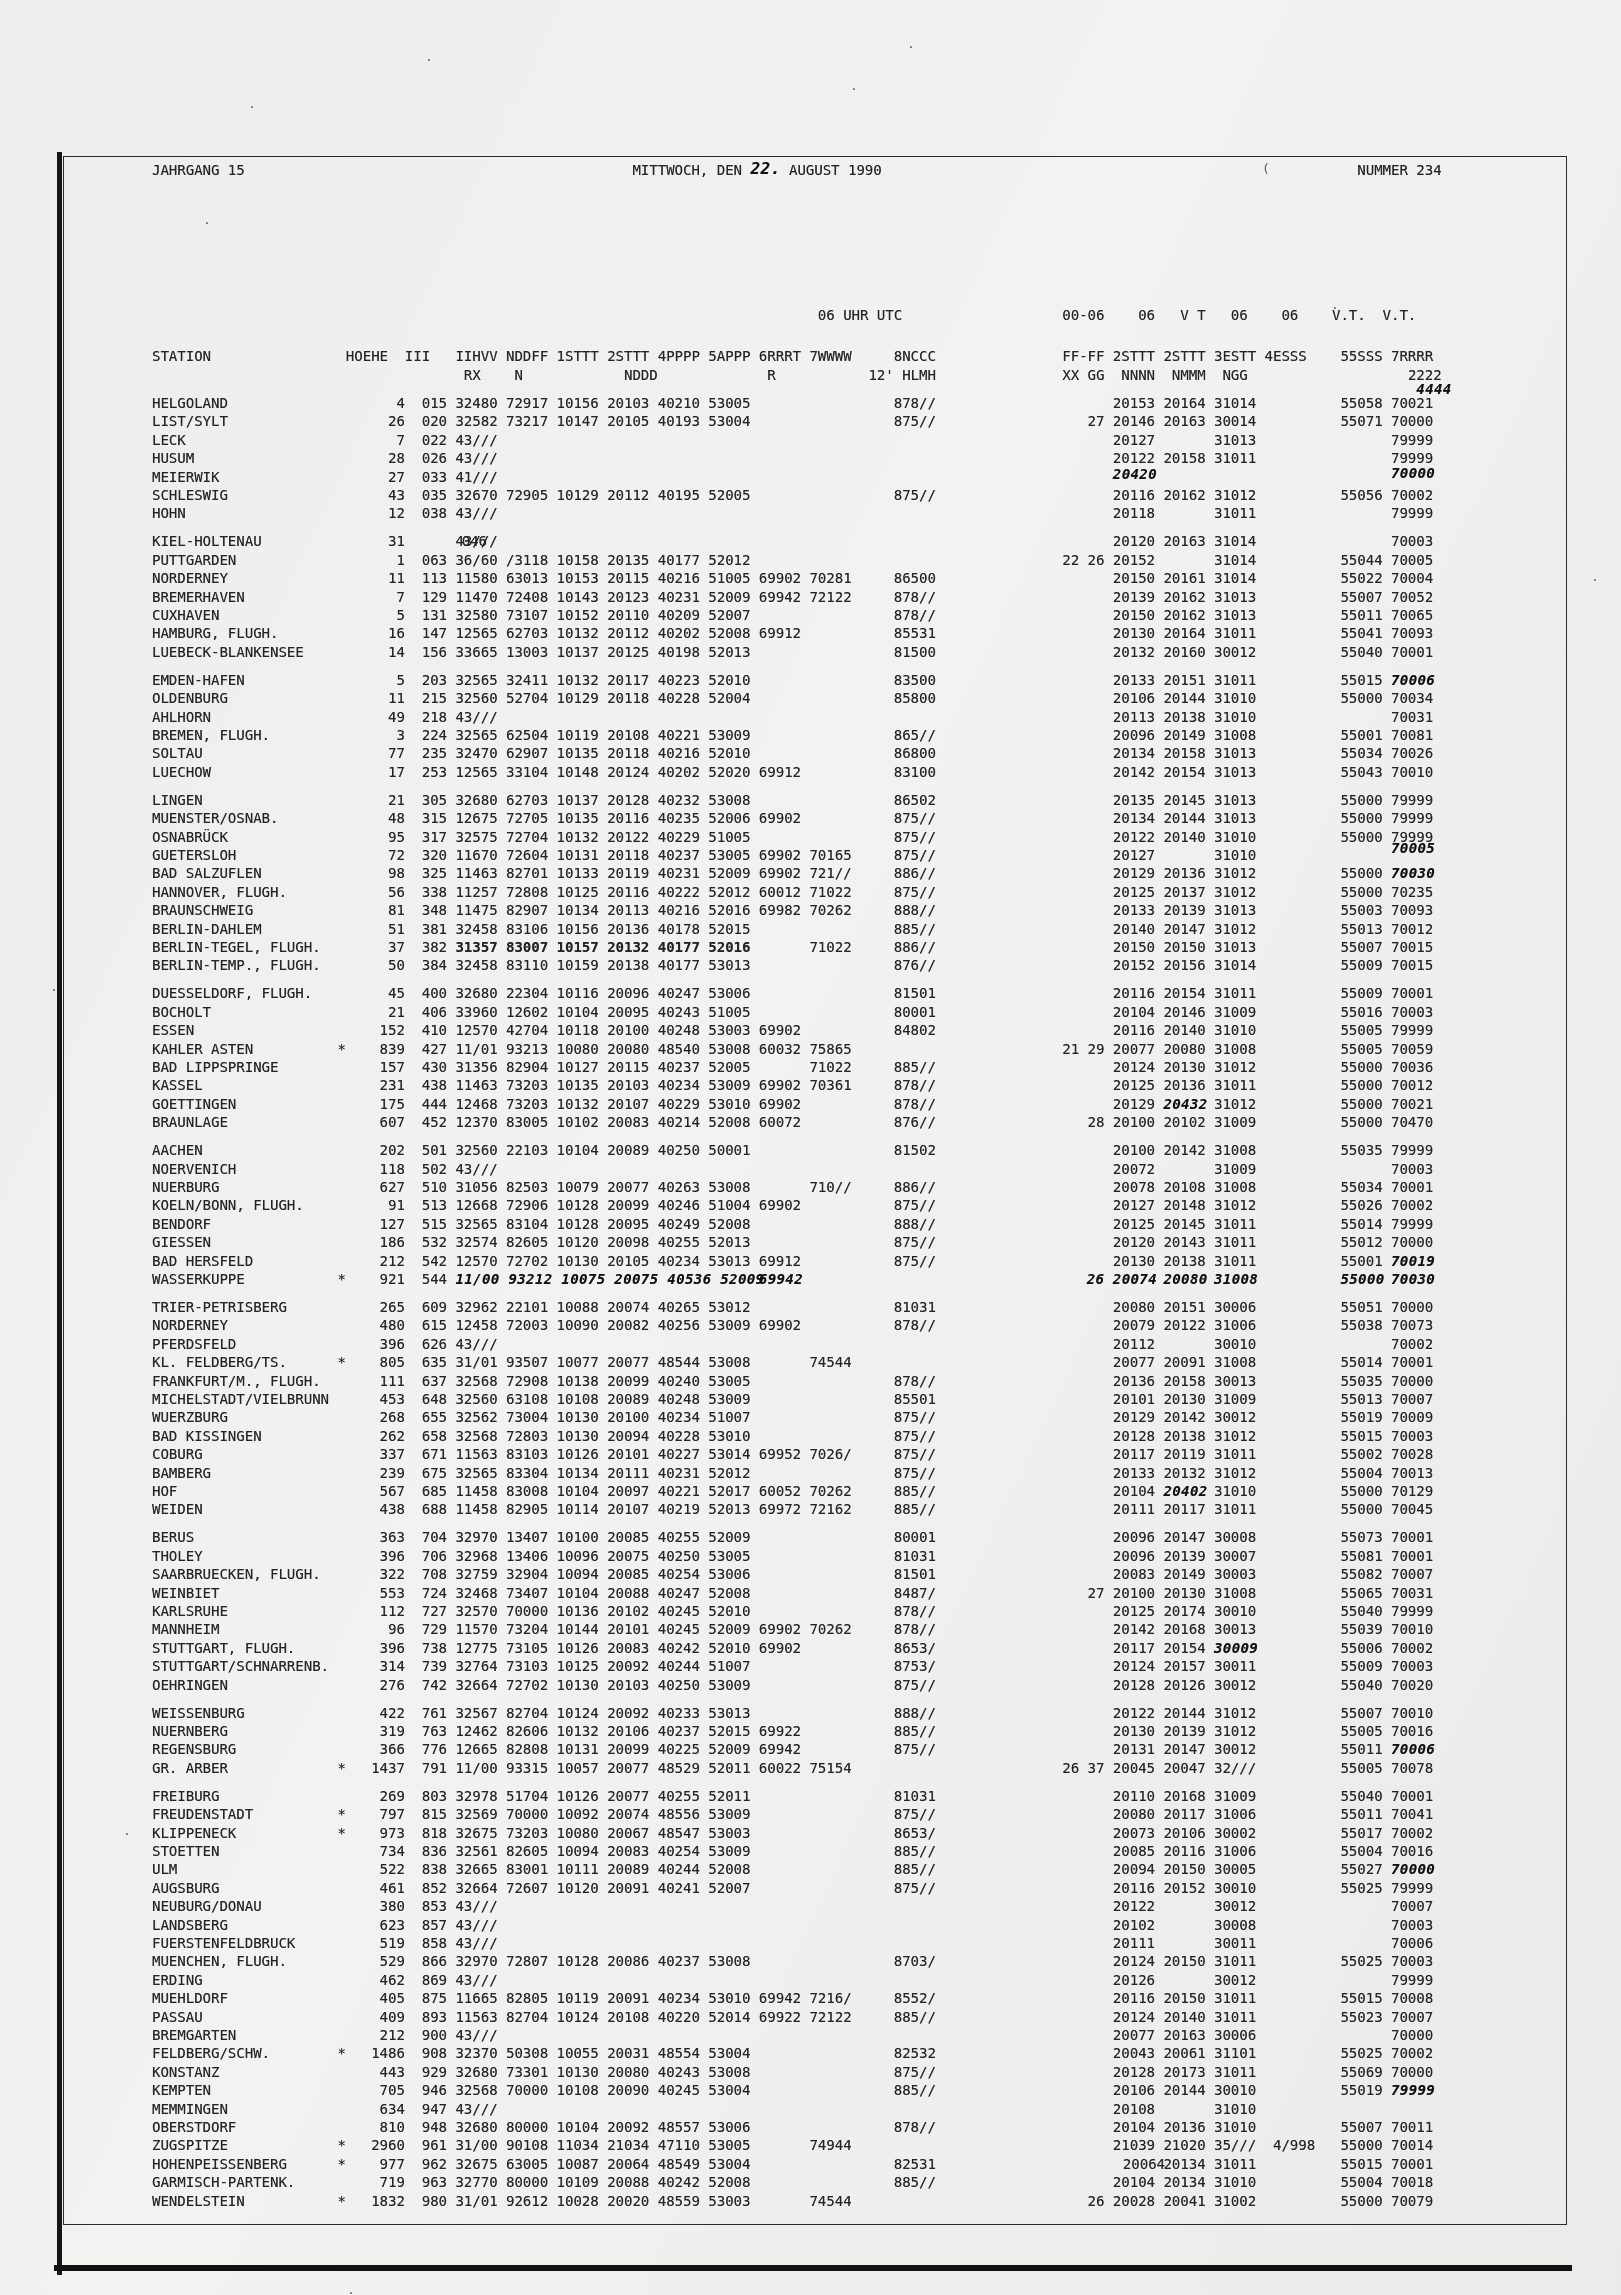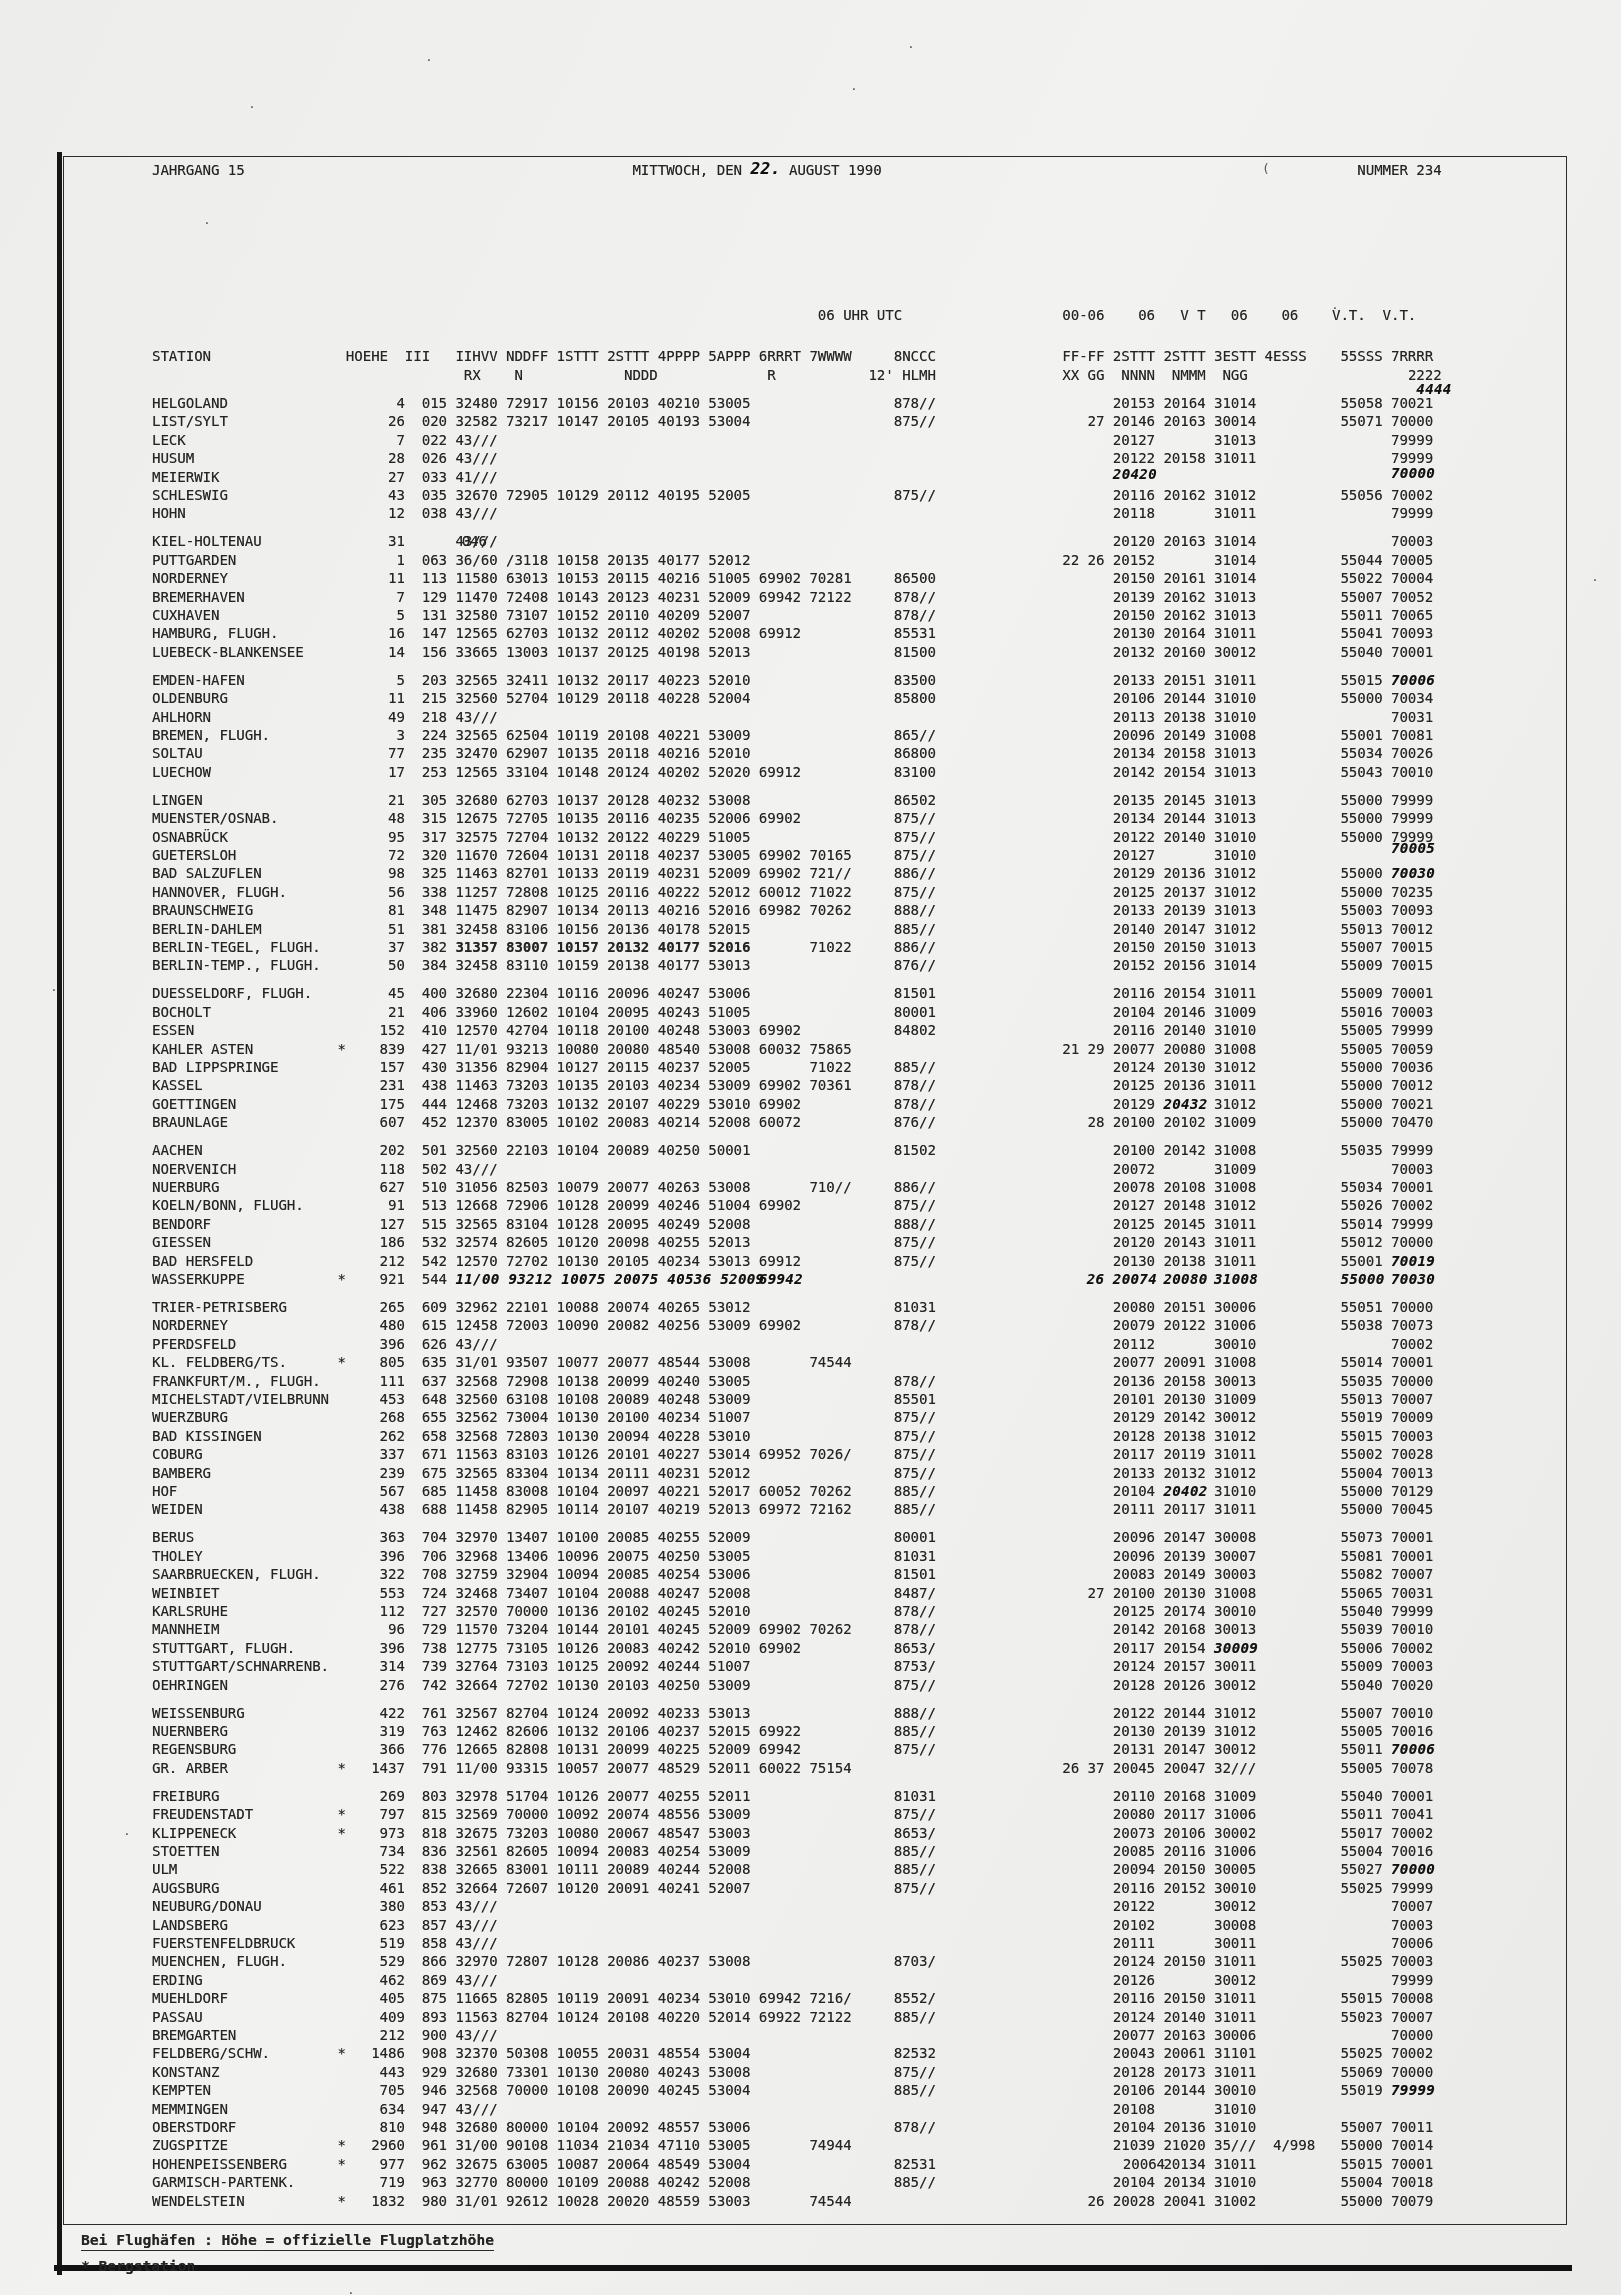--- a/index.html
+++ b/index.html
@@ -1260,24 +1260,20 @@
             <span class="cell" style="left: 114ch;">20028</span>
             <span class="cell" style="left: 120ch;">20041</span>
             <span class="cell" style="left: 126ch;">31002</span>
             <span class="cell" style="left: 141ch;">55000</span>
             <span class="cell" style="left: 147ch;">70079</span>
           </div>
         </div>
       </div>
   </div>
 
-  <div class="footer">
-    <span class="l1">Bei Flughäfen : Höhe = offizielle Flugplatzhöhe</span>
-    <span class="l2">* Bergstation</span>
-  </div>
 
   <div id="specks">
       <div class="speck" style="left: 248px; top: 96px;">.</div>
       <div class="speck" style="left: 425px; top: 49px;">.</div>
       <div class="speck" style="left: 907px; top: 36px;">.</div>
       <div class="speck" style="left: 203px; top: 212px;">.</div>
       <div class="speck" style="left: 850px; top: 78px;">.</div>
       <div class="speck" style="left: 1262px; top: 161px;">(</div>
       <div class="speck" style="left: 1331px; top: 297px;">.</div>
       <div class="speck" style="left: 50px; top: 979px;">.</div>

